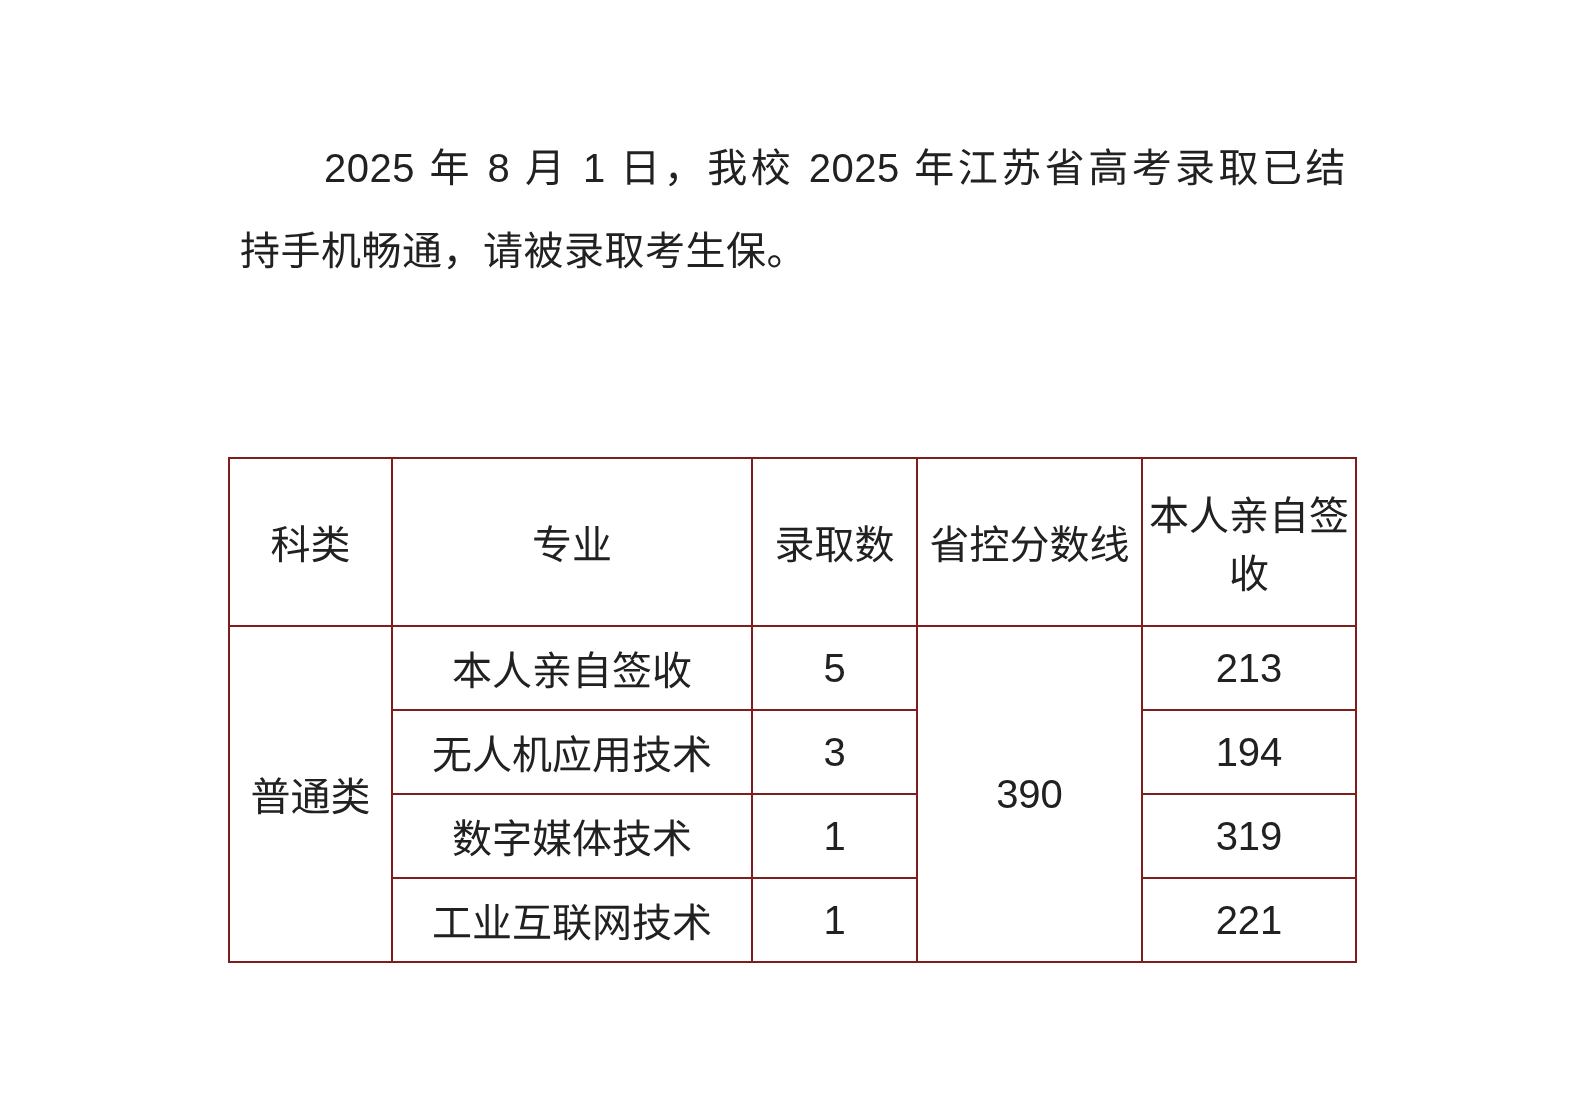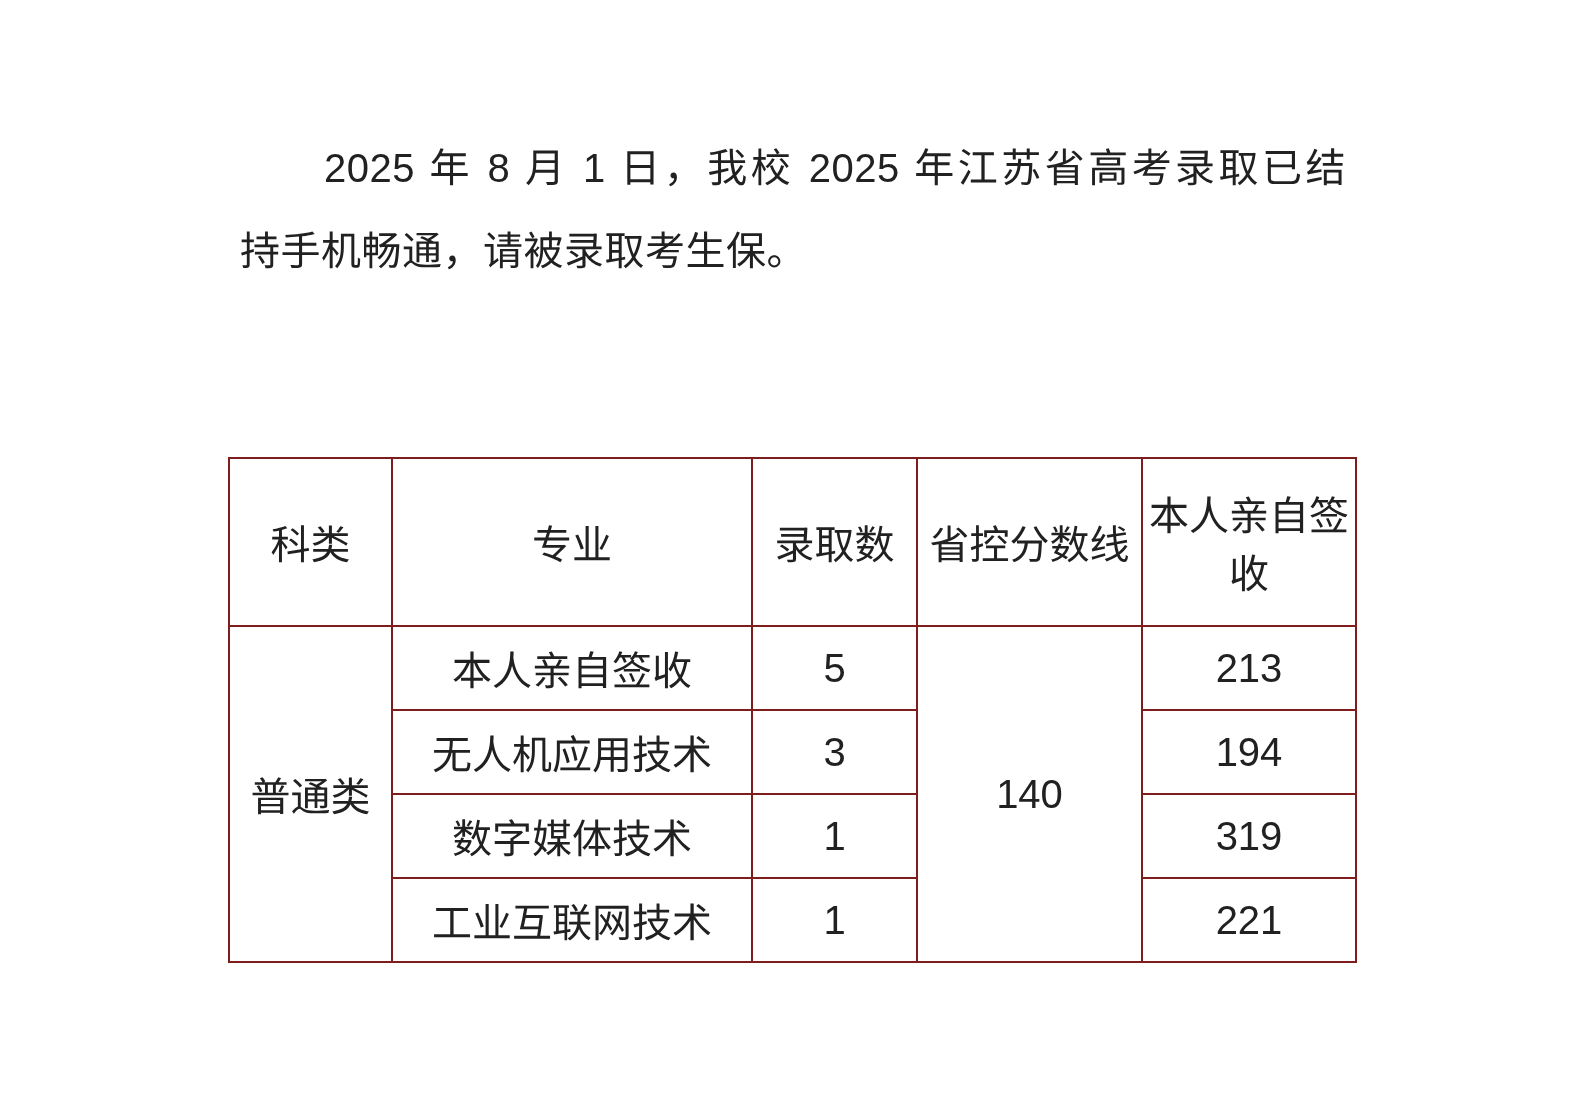--- a/index.html
+++ b/index.html
@@ -92,21 +92,21 @@
         <th>录取数</th>
         <th>省控分数线</th>
         <th>本人亲自签收</th>
       </tr>
     </thead>
     <tbody>
       <tr>
         <td rowspan="4">普通类</td>
         <td>本人亲自签收</td>
         <td>5</td>
-        <td rowspan="4">140</td>
+        <td rowspan="4">390</td>
         <td>213</td>
       </tr>
       <tr>
         <td>无人机应用技术</td>
         <td>3</td>
         <td>194</td>
       </tr>
       <tr>
         <td>数字媒体技术</td>
         <td>1</td>

